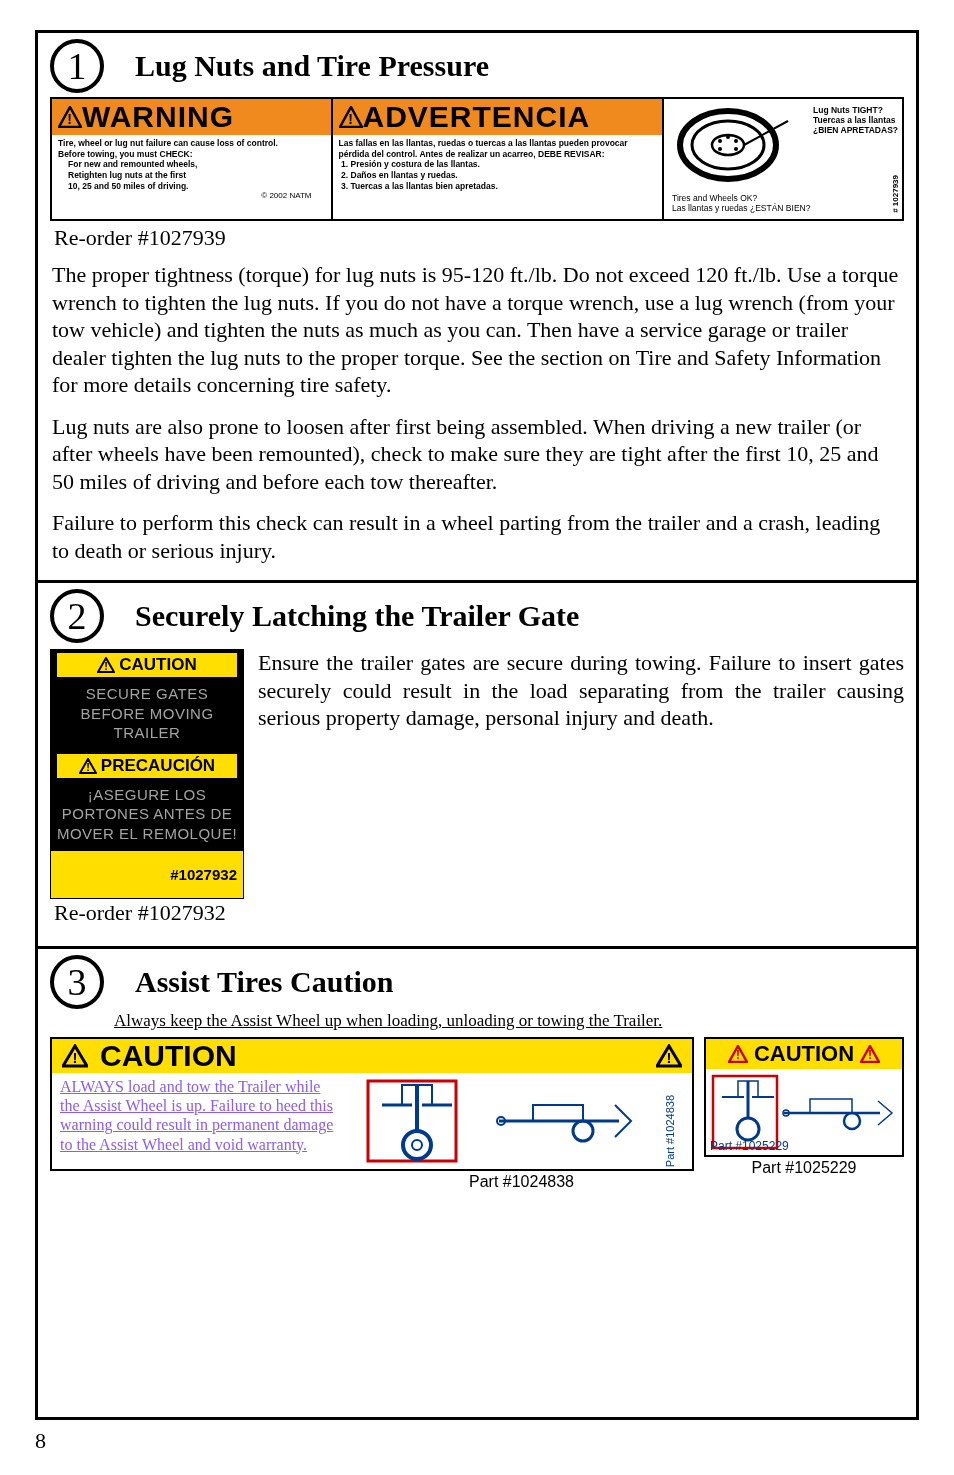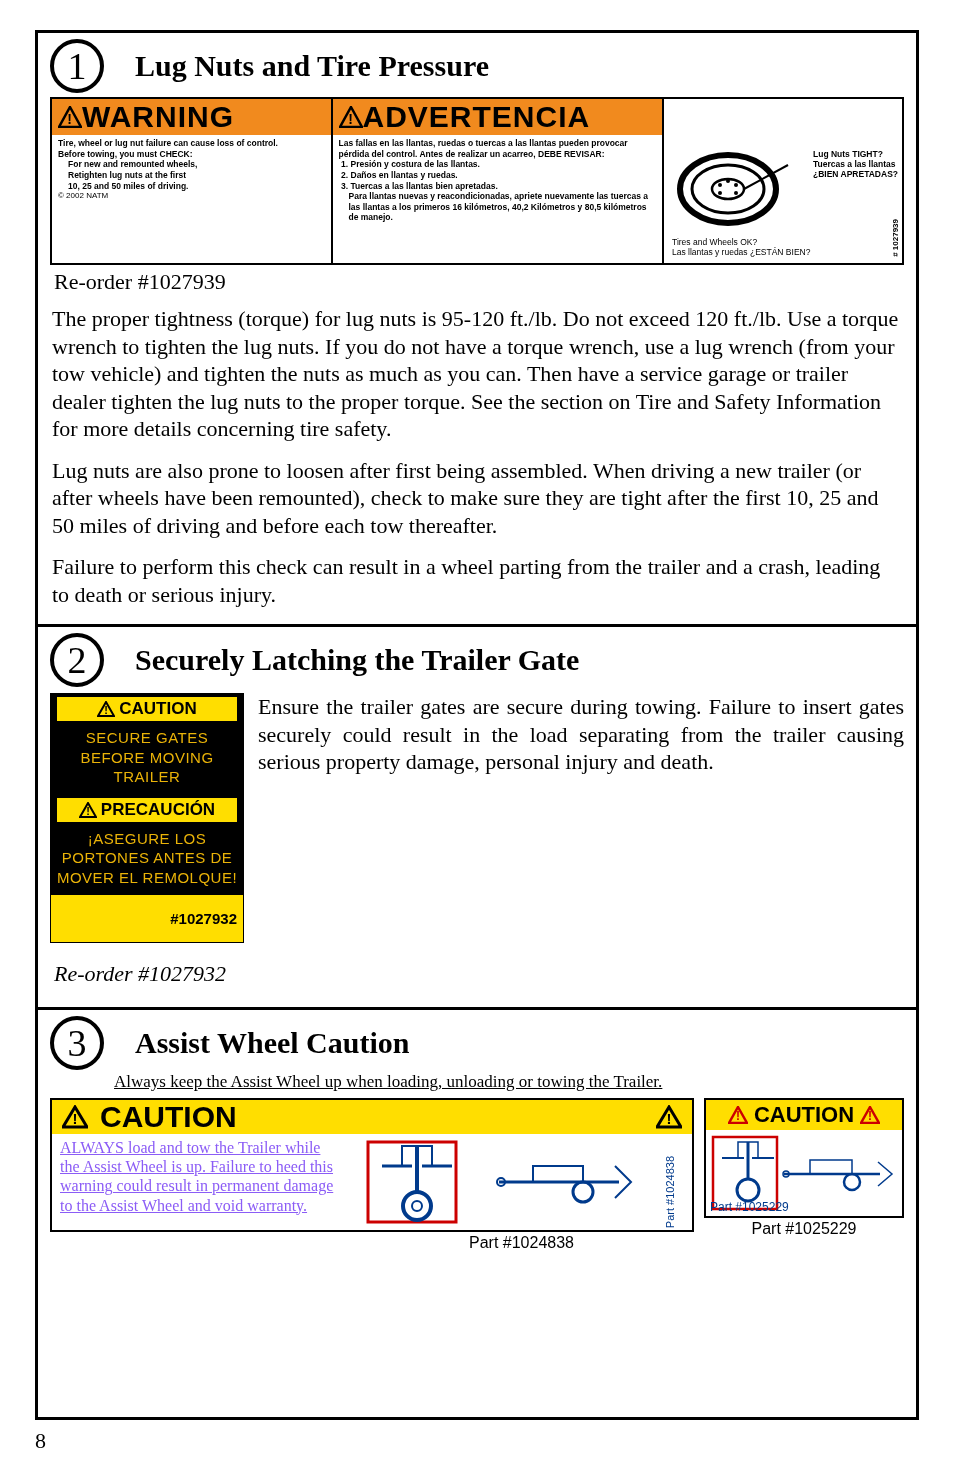--- a/index.html
+++ b/index.html
@@ -53,21 +53,20 @@
     width: 39%;
     border-right: 2px solid #000;
     display: flex; flex-direction: column;
   }
   .warn-img {
     width: 28%;
     padding: 6px 8px;
     font-family: Arial, sans-serif;
     font-size: 8.5px;
     position: relative;
-    margin-top: 44px;
   }
   .hdr-band {
     background: #f18a1e;
     color: #000;
     font-family: Arial, sans-serif;
     font-weight: 900;
     font-size: 30px;
     letter-spacing: 1px;
     display: flex; align-items: center;
     padding: 0 6px;
@@ -76,21 +75,21 @@
   }
   .warn-body {
     padding: 3px 13px 4px 6px;
     font-family: Arial, sans-serif;
     font-size: 8.5px;
     font-weight: bold;
     line-height: 1.25;
   }
   .warn-body ol { padding-left: 12px; font-weight: bold; }
   .warn-body .indent { padding-left: 10px; }
-  .copyright { font-size: 8px; font-weight: normal; text-align: left; padding-right: 6px; }
+  .copyright { font-size: 8px; font-weight: normal; text-align: right; padding-right: 6px; }
   .tire-svg-wrap { display:flex; flex-direction:column; height:100%; }
   .tire-captions-right { position:absolute; right:4px; top:6px; font-weight:bold; text-align:left; }
   .tire-bottom { font-weight:normal; margin-top:auto; }
   .partnum-vert {
     position:absolute; right:2px; bottom:6px;
     writing-mode: vertical-rl; transform: rotate(180deg);
     font-size:8px; font-weight:bold;
   }
   .reorder { font-size: 22px; padding: 2px 0 8px 4px; }
   .body-text {
@@ -115,21 +114,21 @@
     font-weight:900;
     font-size:17px;
     padding:2px 0;
     display:flex;
     align-items:center;
     justify-content:center;
     gap:4px;
     margin:3px 6px;
   }
   .caution-text-blk {
-    color:#eab308;
+    color:#a3a3a3;
     font-size:15px;
     font-weight:normal;
     letter-spacing:0.5px;
     padding:4px 4px 8px 4px;
     line-height:1.3;
   }
   .partnum-932 {
     background:#ffde00;
     color:#000;
     font-weight:bold;
@@ -259,21 +258,20 @@
             </svg>
           <span>ADVERTENCIA</span>
         </div>
         <div class="warn-body">
           <div>Las fallas en las llantas, ruedas o tuercas a las llantas pueden provocar pérdida del control. Antes de realizar un acarreo, DEBE REVISAR:</div>
           <ol>
             <li>Presión y costura de las llantas.</li>
             <li>Daños en llantas y ruedas.</li>
             <li>Tuercas a las llantas bien apretadas.</li>
           </ol>
-          <div class="indent">Para llantas nuevas y reacondicionadas, apriete nuevamente las tuercas a las llantas a los primeros 16 kilómetros, 40,2 Kilómetros y 80,5 kilómetros de manejo.</div>
         </div>
       </div>
       <div class="warn-img">
         <div class="tire-svg-wrap">
           <svg width="120" height="84" style="position:absolute; left:6px; top:4px;">
             <ellipse cx="58" cy="42" rx="48" ry="34" fill="none" stroke="#000" stroke-width="6"></ellipse>
             <ellipse cx="58" cy="42" rx="36" ry="24" fill="none" stroke="#000" stroke-width="3"></ellipse>
             <ellipse cx="58" cy="42" rx="16" ry="10" fill="#fff" stroke="#000" stroke-width="2.5"></ellipse>
             <circle cx="50" cy="38" r="2" fill="#000"></circle>
               <circle cx="66" cy="38" r="2" fill="#000"></circle>
@@ -324,31 +322,31 @@
           <div class="caution-band">
             <svg class="tri-svg" width="18" height="16">
                 <polygon points="9,1 17,15 1,15" fill="none" stroke="#000" stroke-width="2"></polygon>
                 <text x="9" y="13" text-anchor="middle" font-size="11" font-family="Arial" font-weight="bold">!</text>
               </svg>
             <span>PRECAUCIÓN</span>
           </div>
           <div class="caution-text-blk">¡ASEGURE LOS PORTONES ANTES DE MOVER EL REMOLQUE!</div>
           <div class="partnum-932">#1027932</div>
         </div>
-        <div class="reorder" style="padding-top:18px;font-style:italic;">Re-order #1027932</div>
+        <div class="reorder" style="padding-top:1px;">Re-order #1027932</div>
       </div>
       <div class="sec2-para">Ensure the trailer gates are secure during towing.  Failure to insert gates securely could result in the load separating from the trailer causing serious property damage, personal injury and death.</div>
     </div>
   </div>
 
   <div class="section last">
     <div class="title-row" style="margin-bottom:0;">
       <div class="circle-num">3</div>
       <div>
-        <div class="sec-title">Assist Wheel Caution</div>
+        <div class="sec-title">Assist Tires Caution</div>
       </div>
     </div>
     <div class="sec3-intro">Always keep the Assist Wheel up when loading, unloading or towing the Trailer.</div>
 
     <div class="sec3-row">
       <div style="flex:1;">
         <div class="label-1024838">
           <div class="caution-big-band">
             <svg class="tri-svg" width="26" height="24">
                 <polygon points="13,2 25,22 1,22" fill="none" stroke="#000" stroke-width="3"></polygon>

